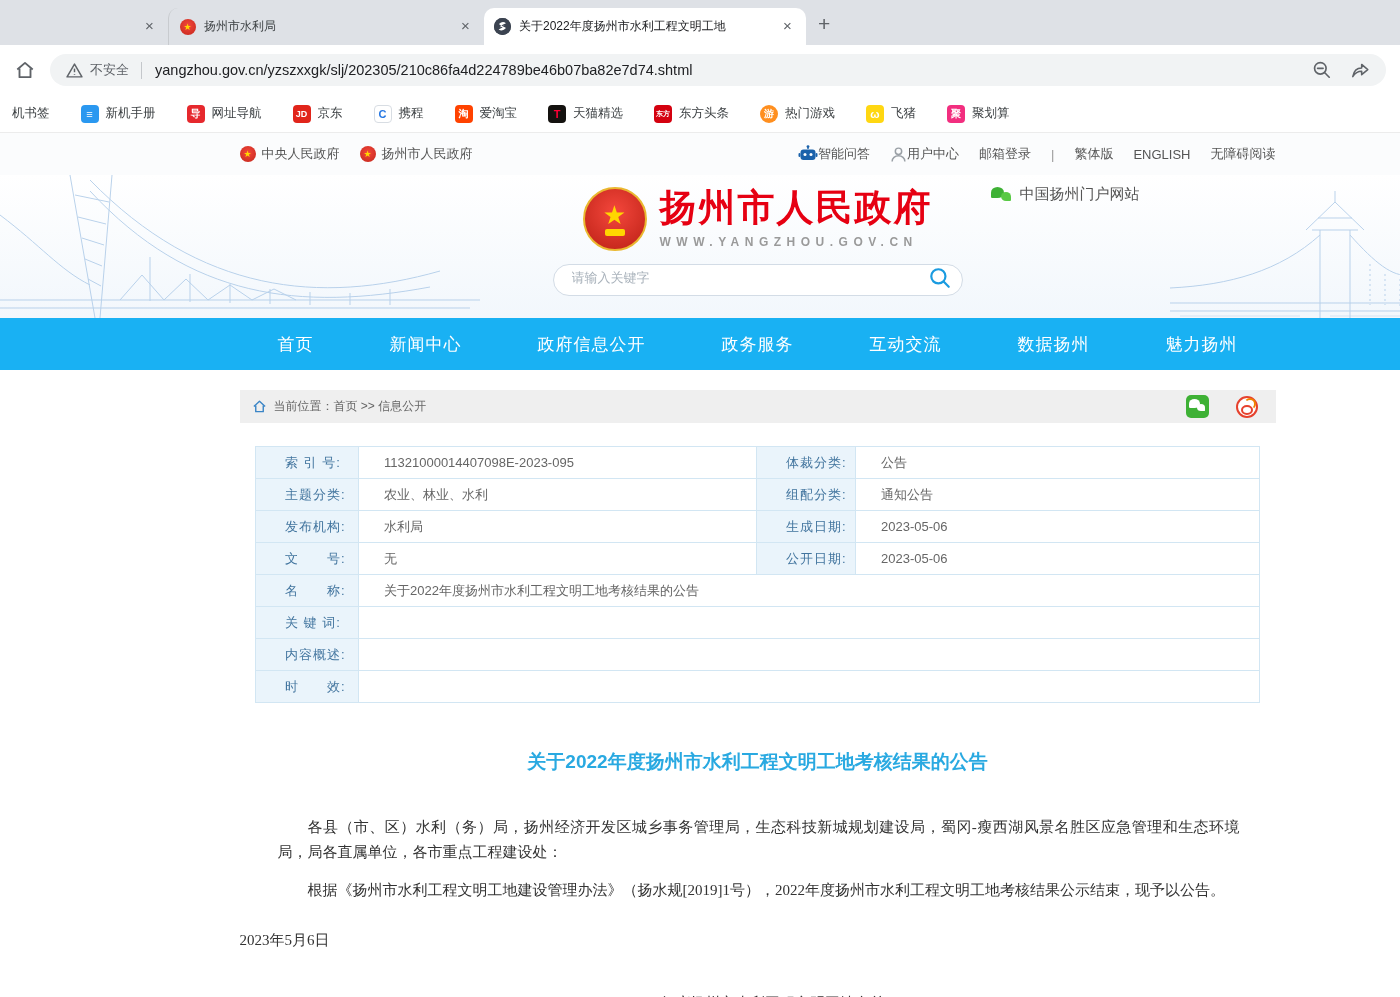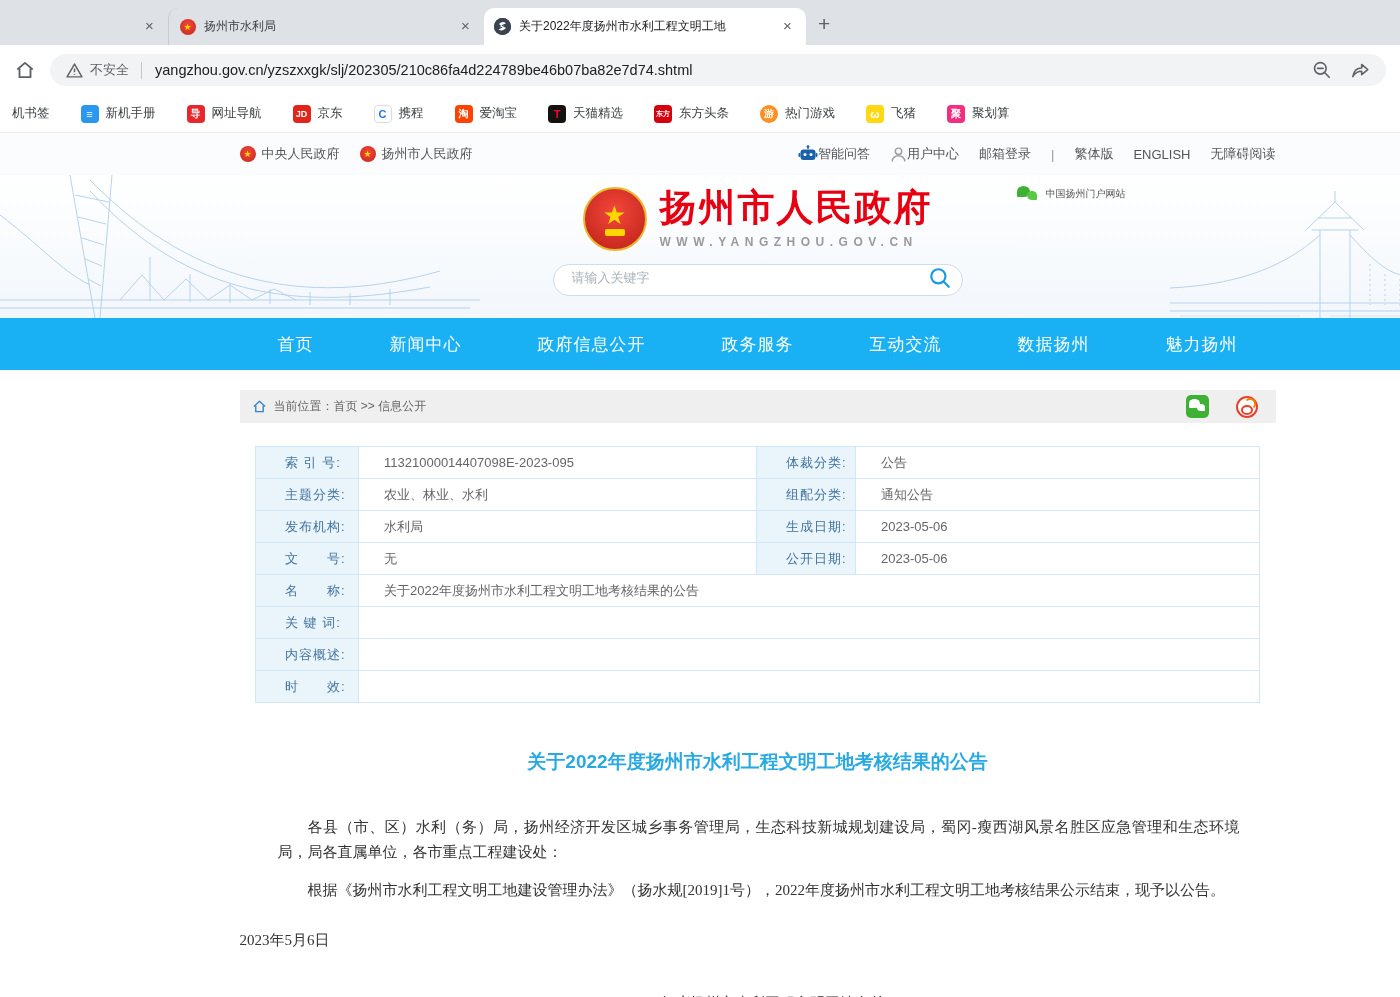--- a/index.html
+++ b/index.html
@@ -68,22 +68,22 @@
   .banner-inner { position:relative; height:100%; }
   .logo-row { display:flex; justify-content:center; align-items:center; gap:13px; padding-top:12px; }
   .emblem-big { width:64px; height:64px; border-radius:50%; border:2px solid #eab830;
     background:radial-gradient(circle at 50% 38%, #f4473c, #bb2015);
     display:flex; flex-direction:column; align-items:center; justify-content:center; }
   .emblem-big .star { color:#ffd700; font-size:26px; line-height:26px; }
   .emblem-big::after { content:""; width:20px; height:7px; background:#ffd700; border-radius:2px; margin-top:1px; }
   .site-name { font-size:37px; font-weight:bold; color:#e60012; letter-spacing:2px; line-height:1.05;
     font-family:"Liberation Sans", sans-serif; }
   .site-url { font-size:12px; color:#9a9a9a; letter-spacing:5.5px; margin-top:7px; font-weight:bold; }
-  .portal { position:absolute; right:150px; top:10px; display:flex; align-items:center; gap:7px;
-    font-size:10px; color:#555; cursor:pointer; }
+  .portal { position:absolute; right:136px; top:10px; display:flex; align-items:center; gap:7px;
+    font-size:15px; color:#555; cursor:pointer; }
   .wechat-bubbles { position:relative; width:22px; height:18px; }
   .wechat-bubbles::before { content:""; position:absolute; left:0; top:1px; width:13px; height:11px;
     background:#3eb135; border-radius:50% 50% 50% 10%; }
   .wechat-bubbles::after { content:""; position:absolute; left:10px; top:6px; width:10px; height:9px;
     background:#58c944; border-radius:50% 50% 10% 50%; }
   .search-pill { width:410px; height:32px; margin:13px auto 0; background:#fff;
     border:1px solid #d3dce6; border-radius:17px; display:flex; align-items:center;
     padding:0 10px 5px 16px; }
   .search-pill input { border:none; outline:none; flex:1; font-size:13px; color:#333; background:transparent;
     font-family:"Liberation Sans", sans-serif; }

